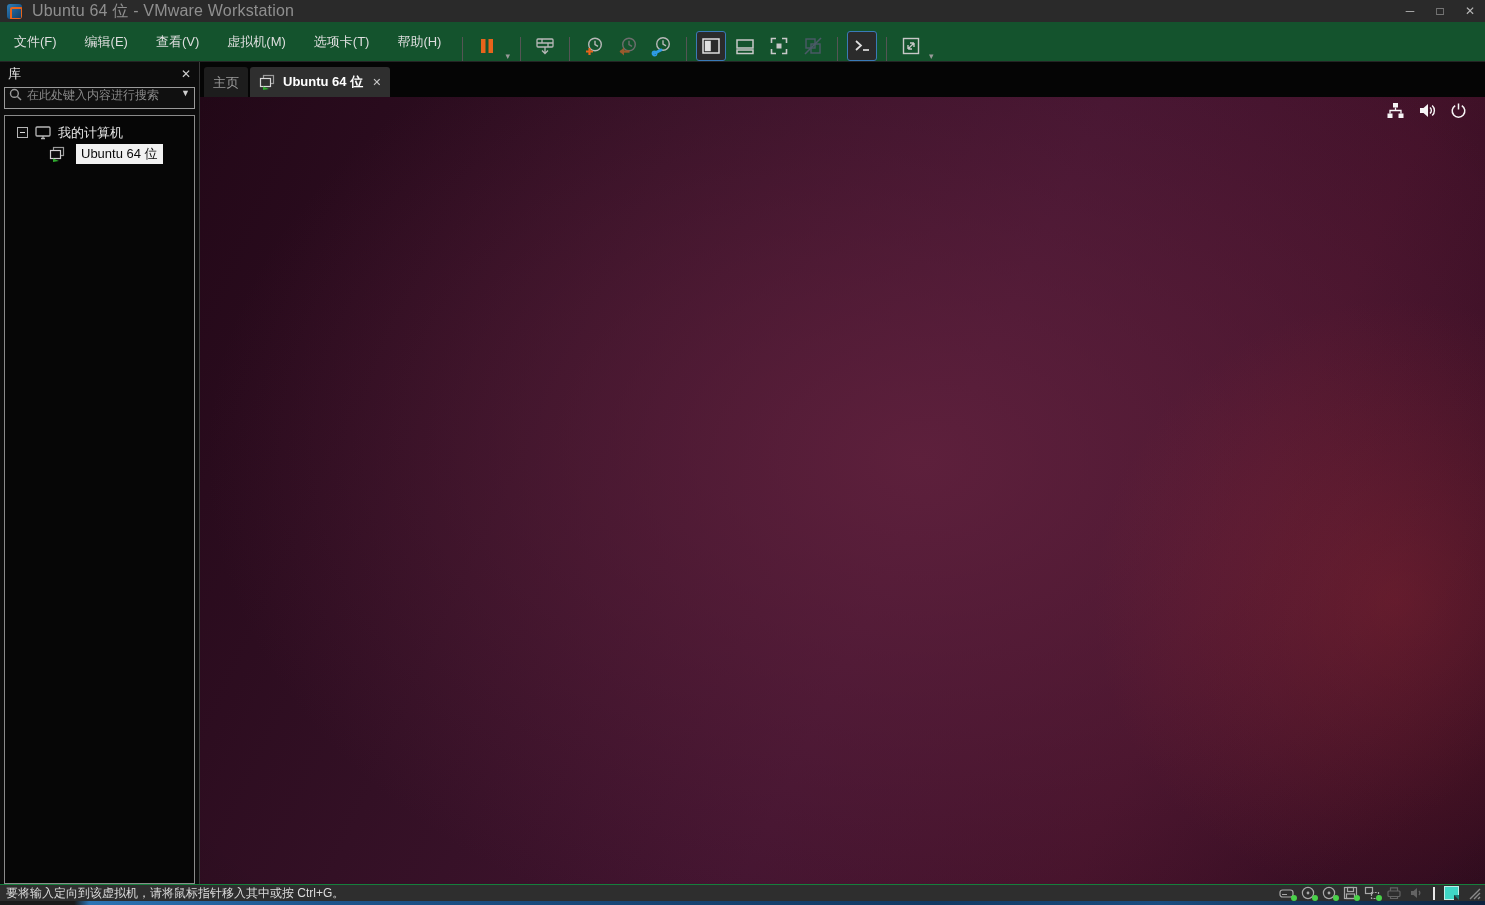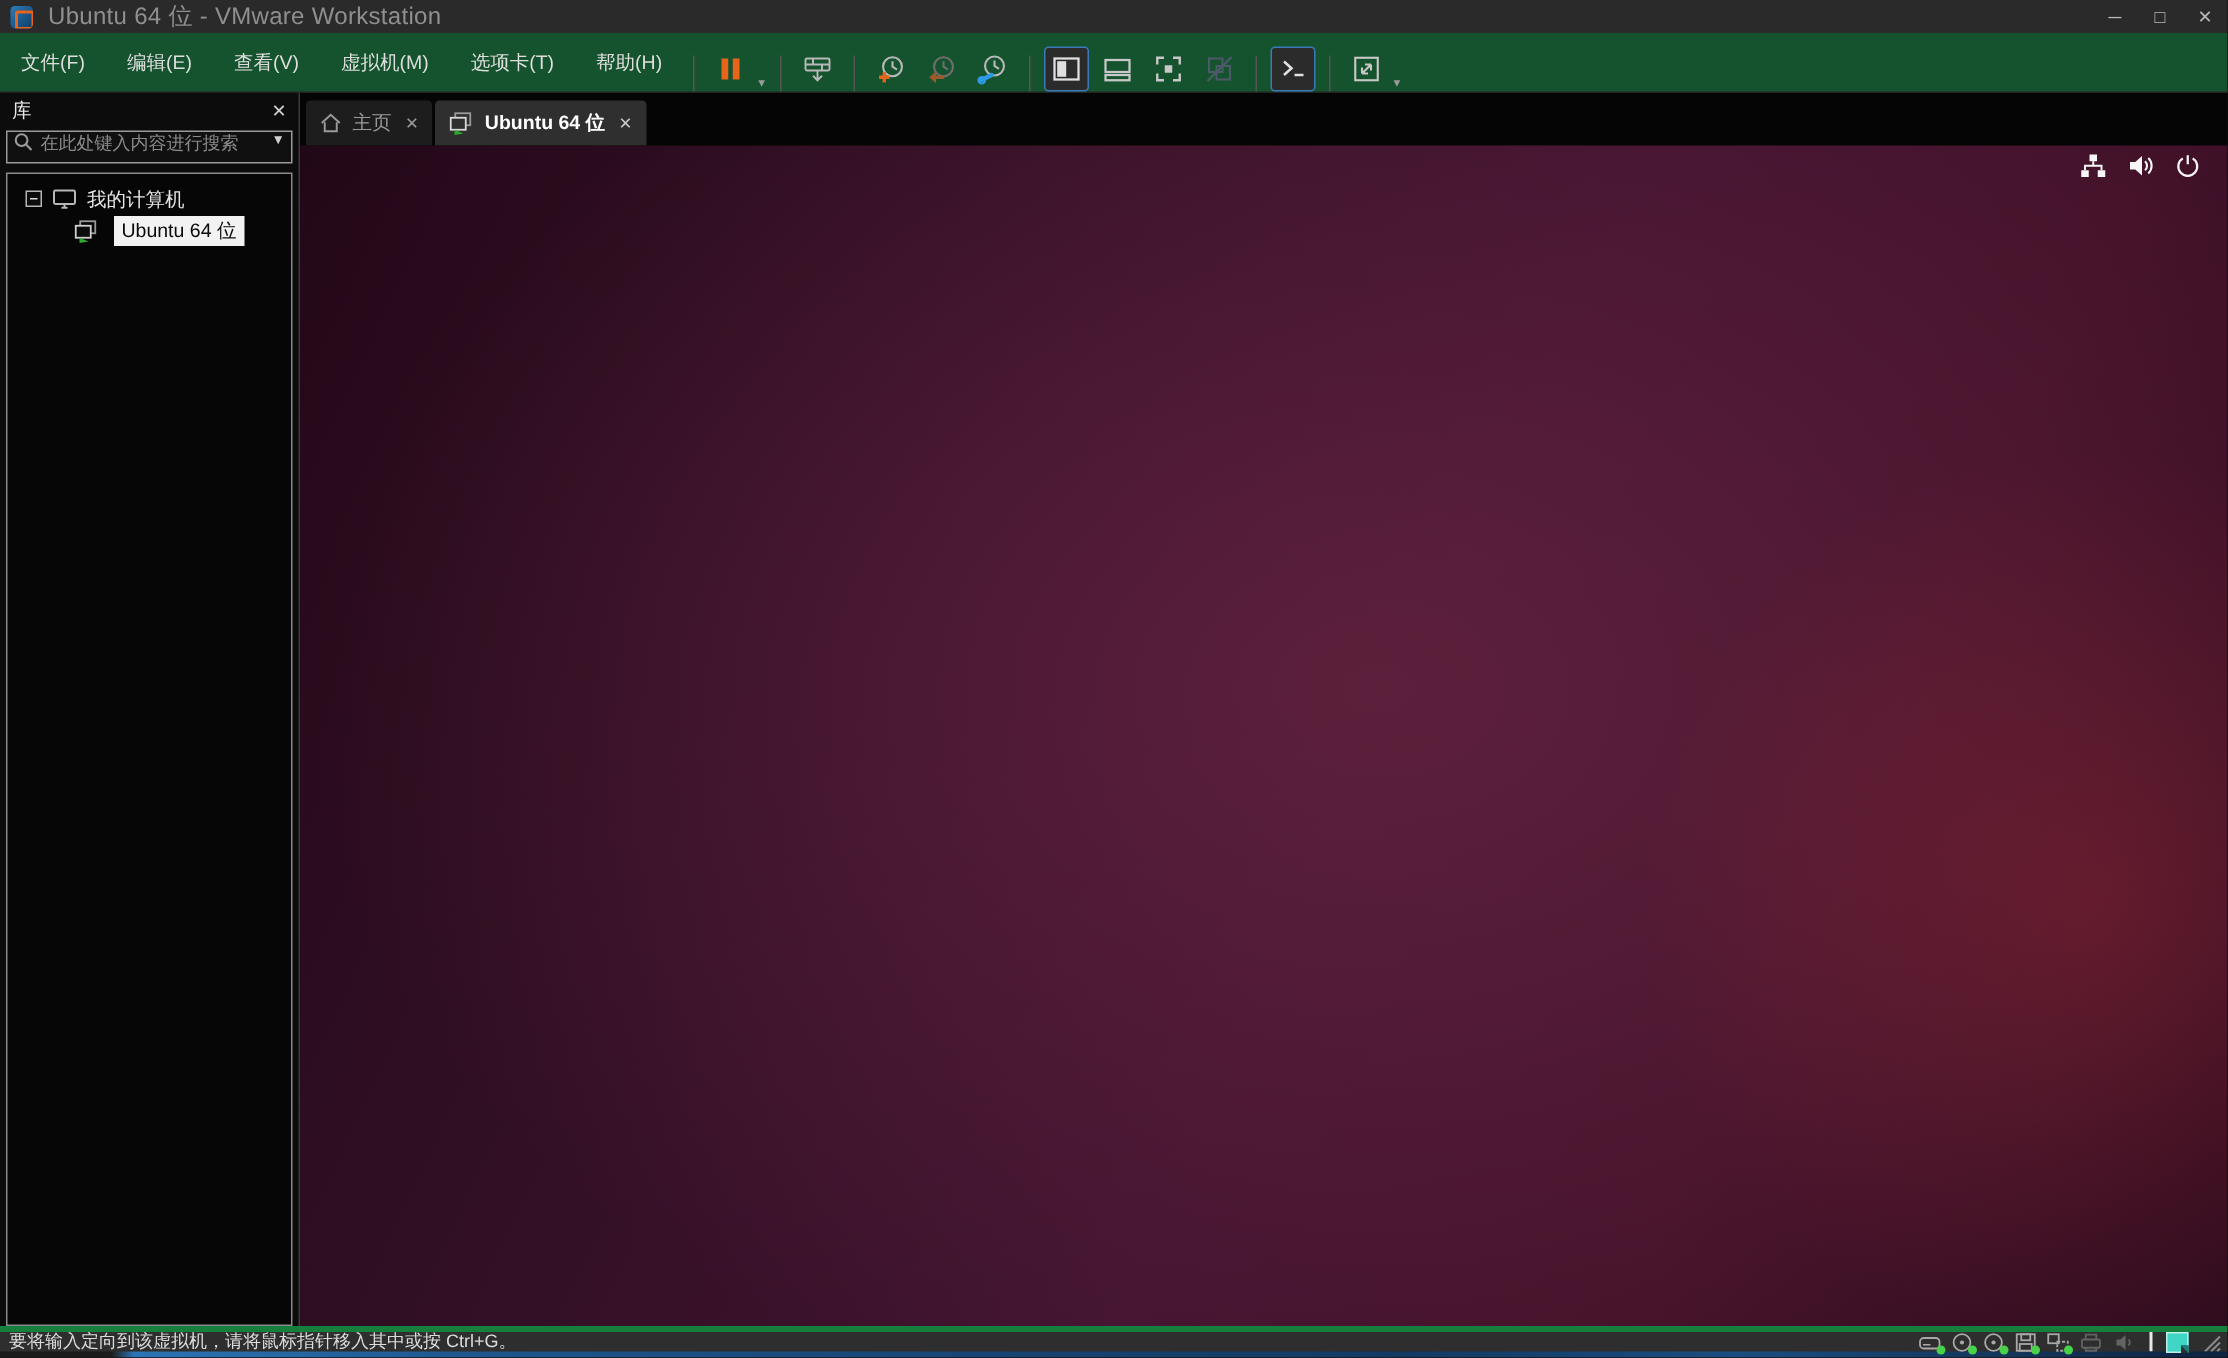--- a/index.html
+++ b/index.html
@@ -54,21 +54,21 @@
   .expander::before { content:""; position:absolute; left:2px; right:2px; top:4px; height:1px; background:#dcdcdc; }
   .tree-label.selected { background:#f2f2f2; color:#0a0a0a; padding:1px 5px; margin-left:4px; }
   .tree-icon { margin-right:6px; display:flex; }
 
   
   .main { flex:1 1 auto; display:flex; flex-direction:column; min-width:0; background:#050505; }
   .tabbar { height:35px; flex:0 0 auto; background:#050505; display:flex; align-items:flex-end;
     padding-left:4px; gap:2px; }
   .tab { height:30px; display:flex; align-items:center; padding:0 9px; border-radius:3px 3px 0 0;
     font-size:13px; gap:7px; }
-  .tab.inactive { background:#1d1d1d; color:#9a9a9a; }
+  .tab.inactive { background:#1d1d1d; color:#9a9a9a;flex-direction:column; }
   .tab.active { background:#2f2f2f; color:#ffffff; font-weight:bold; }
   .tab-close { font-size:11px; color:#9a9a9a; margin-left:2px; }
   .tab.active .tab-close { color:#c8c8c8; }
 
   
   .guest { flex:1 1 auto; position:relative; min-height:0;
     background:
       radial-gradient(ellipse 1400px 1000px at 50% 52%, rgba(0,0,0,0) 55%, rgba(8,0,6,0.38) 100%),
       radial-gradient(circle 430px at 93% 64%, rgba(165,45,50,0.33), rgba(165,45,50,0) 70%),
       radial-gradient(ellipse 950px 680px at 56% 46%, rgba(98,34,62,0.85), rgba(98,34,62,0) 75%),
@@ -76,21 +76,21 @@
   }
   .guest-topbar { position:absolute; top:5px; right:18px; display:flex; gap:13px; align-items:center; }
   .gicon { display:flex; opacity:.96; }
   .clock { position:absolute; left:0; right:0; top:300px; text-align:center; color:#ffffff;
     font-size:86px; font-weight:300; letter-spacing:1px; text-shadow:0 1px 3px rgba(0,0,0,.35); }
   .gdate { position:absolute; left:0; right:0; top:428px; text-align:center; color:#ffffff;
     font-size:21px; font-weight:300; text-shadow:0 1px 2px rgba(0,0,0,.35); }
 
   
   .statusbar { height:17px; flex:0 0 auto; background:#2e2e2e; display:flex; align-items:center;
-    border-top:4px solid #15803d; font-size:12px; }
+    border-top:1px solid #15803d; font-size:12px; }
   .status-msg { color:#dcdcdc; padding-left:6px; white-space:nowrap; }
   .status-right { margin-left:auto; display:flex; align-items:center; gap:6px; padding-right:4px; }
   .dev { position:relative; display:flex; }
   .dev .dot { position:absolute; right:-2px; bottom:-1px; width:6px; height:6px; border-radius:50%;
     background:#49d149; }
   .st-sep { width:2px; height:13px; background:#e8e8e8; margin:0 3px; }
   .note-icon { width:15px; height:14px; background:#3fd6c6; position:relative; border:1px solid #bfeee9; }
   .note-icon::after { content:""; position:absolute; right:-1px; bottom:-1px; width:0; height:0;
     border-left:5px solid #17807a; border-bottom:5px solid #2e2e2e; transform:rotate(90deg); }
   .grip { display:flex; margin-left:2px; }

